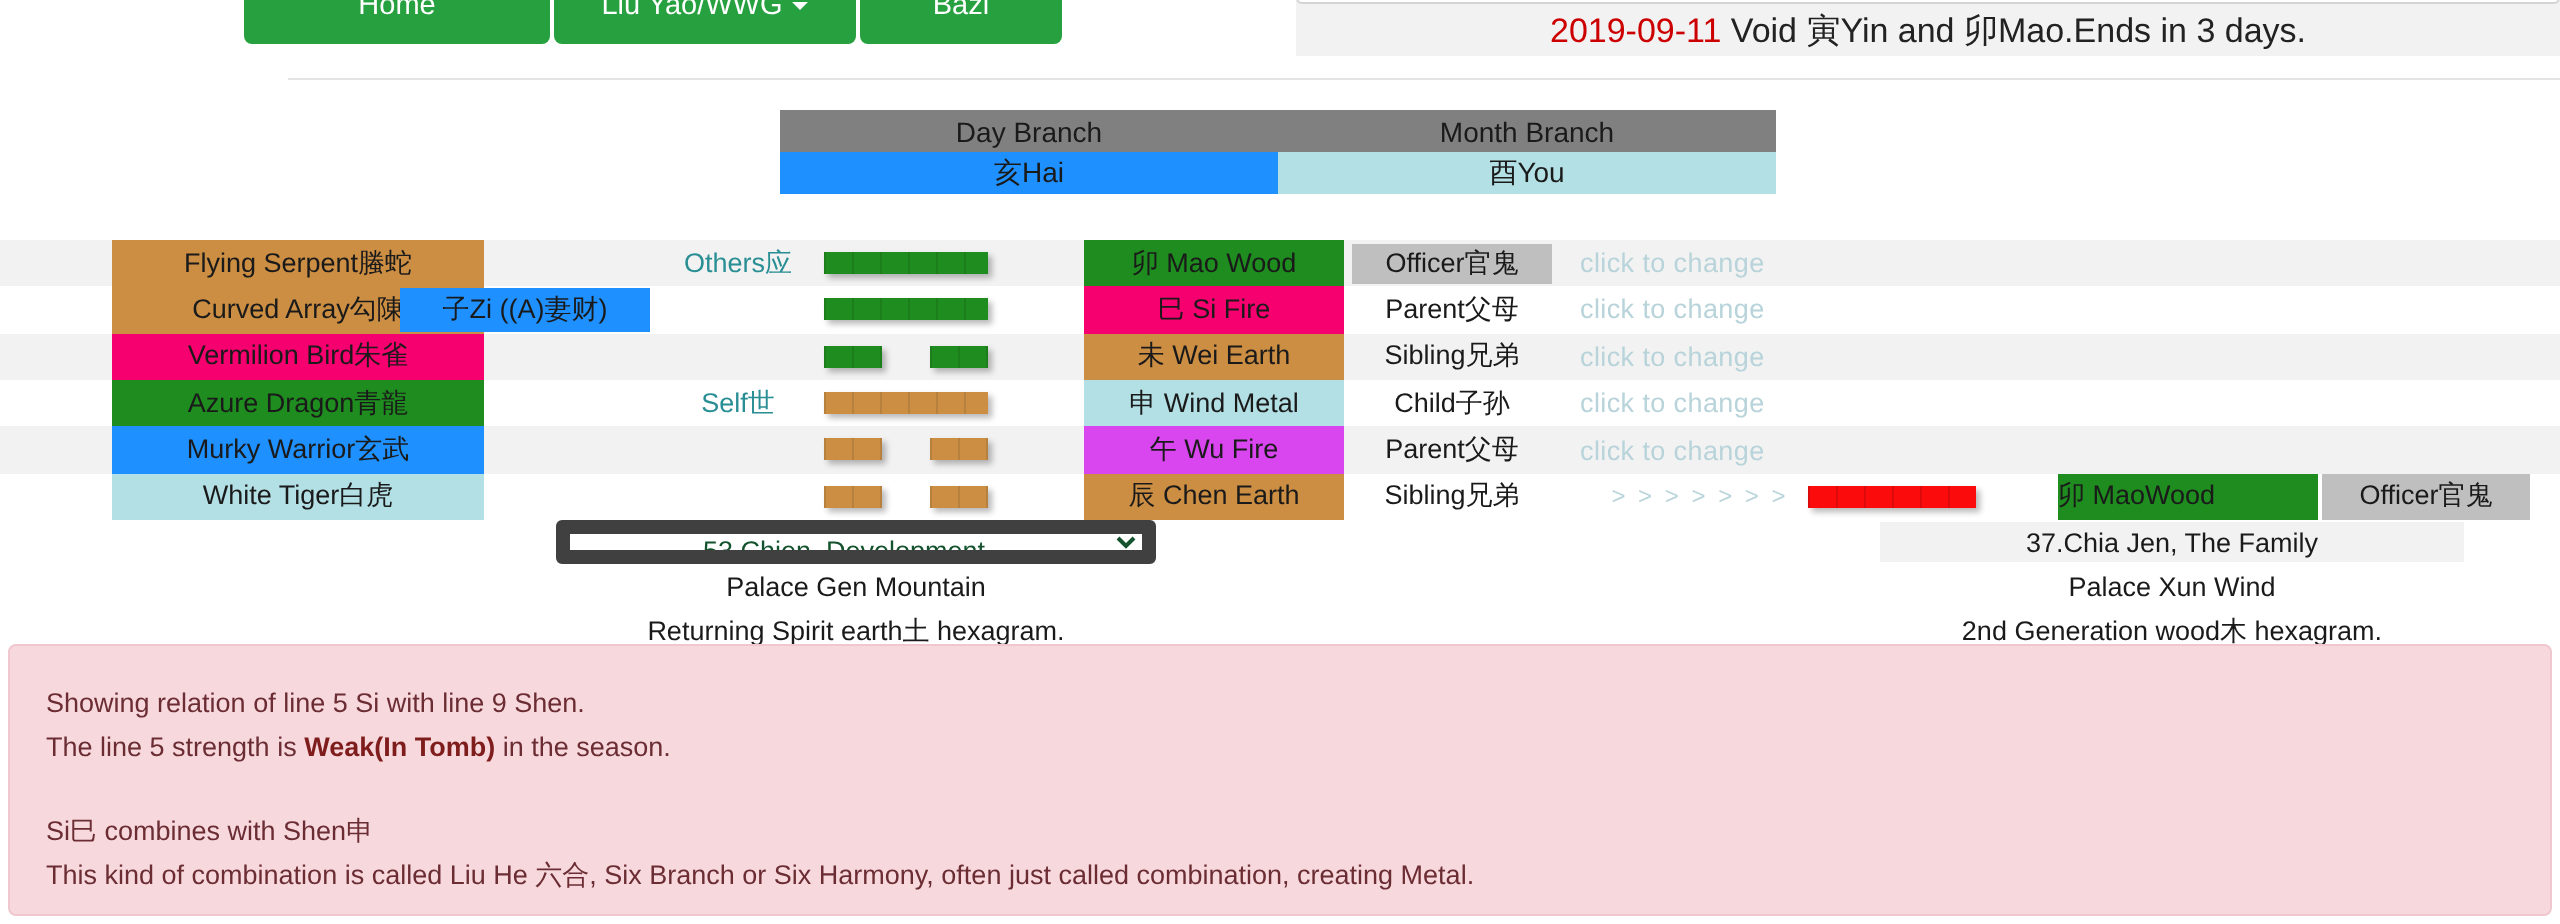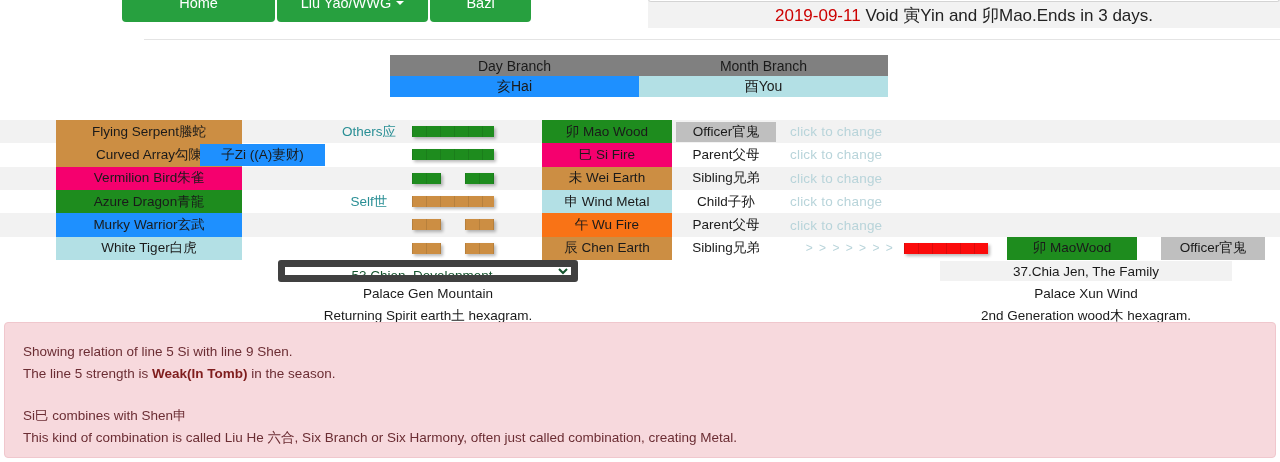--- a/index.html
+++ b/index.html
@@ -126,22 +126,22 @@
     color: #b8d4da; letter-spacing: 1.5px; font-size: 12px;
   }
   .c-redline { position: absolute; left: 904px; top: 0; width: 84px; height: 23.34px; }
   .yao-red {
     position: absolute; left: 0; top: 6px; width: 84px; height: 11px;
     background: #fb0b0b; box-shadow: 2px 2px 3px rgba(0,0,0,0.28);
     background-size: 14px 100%;
     background-image: linear-gradient(to right, rgba(0,0,0,0.12) 0 1px, transparent 1px 100%);
   }
   .c-branch2 {
-    position: absolute; left: 1007px; top: 0; width: 130px; height: 23.34px;
-    display: flex; align-items: center; justify-content: center; color: #1a1a1a;
+    position: absolute; left: 1029px; top: 0; width: 130px; height: 23.34px;
+    display: flex; align-items: center; justify-content: flex-start; color: #1a1a1a;
   }
   .c-rel2 {
     position: absolute; left: 1161px; top: 0; width: 104px; height: 23.34px;
     display: flex; align-items: center; justify-content: center;
     background: #bfbfbf; color: #1a1a1a;
   }
 
   
   .hexfoot { position: absolute; left: 0; top: 260px; width: 1280px; height: 62px; }
   .hex-select {
@@ -298,21 +298,21 @@
         </div>
       </div>
       <div class="row odd" style="top: 93.36px;">
         <div class="c-god" style="background:#1e90ff">
           <span>Murky Warrior玄武</span>
         </div>
         <div class="c-line">
           <div class="yao brk-l" style="background-color:#cc8e43"></div>
           <div class="yao brk-r" style="background-color:#cc8e43"></div>
         </div>
-        <div class="c-branch" style="background:#f97316">
+        <div class="c-branch" style="background:#d946ef">
           <span>午 Wu Fire</span>
         </div>
         <div class="c-rel">
           <span>Parent父母</span>
         </div>
         <div class="c-click">
           <span>click to change</span>
         </div>
       </div>
       <div class="row even" style="top: 116.7px;">

